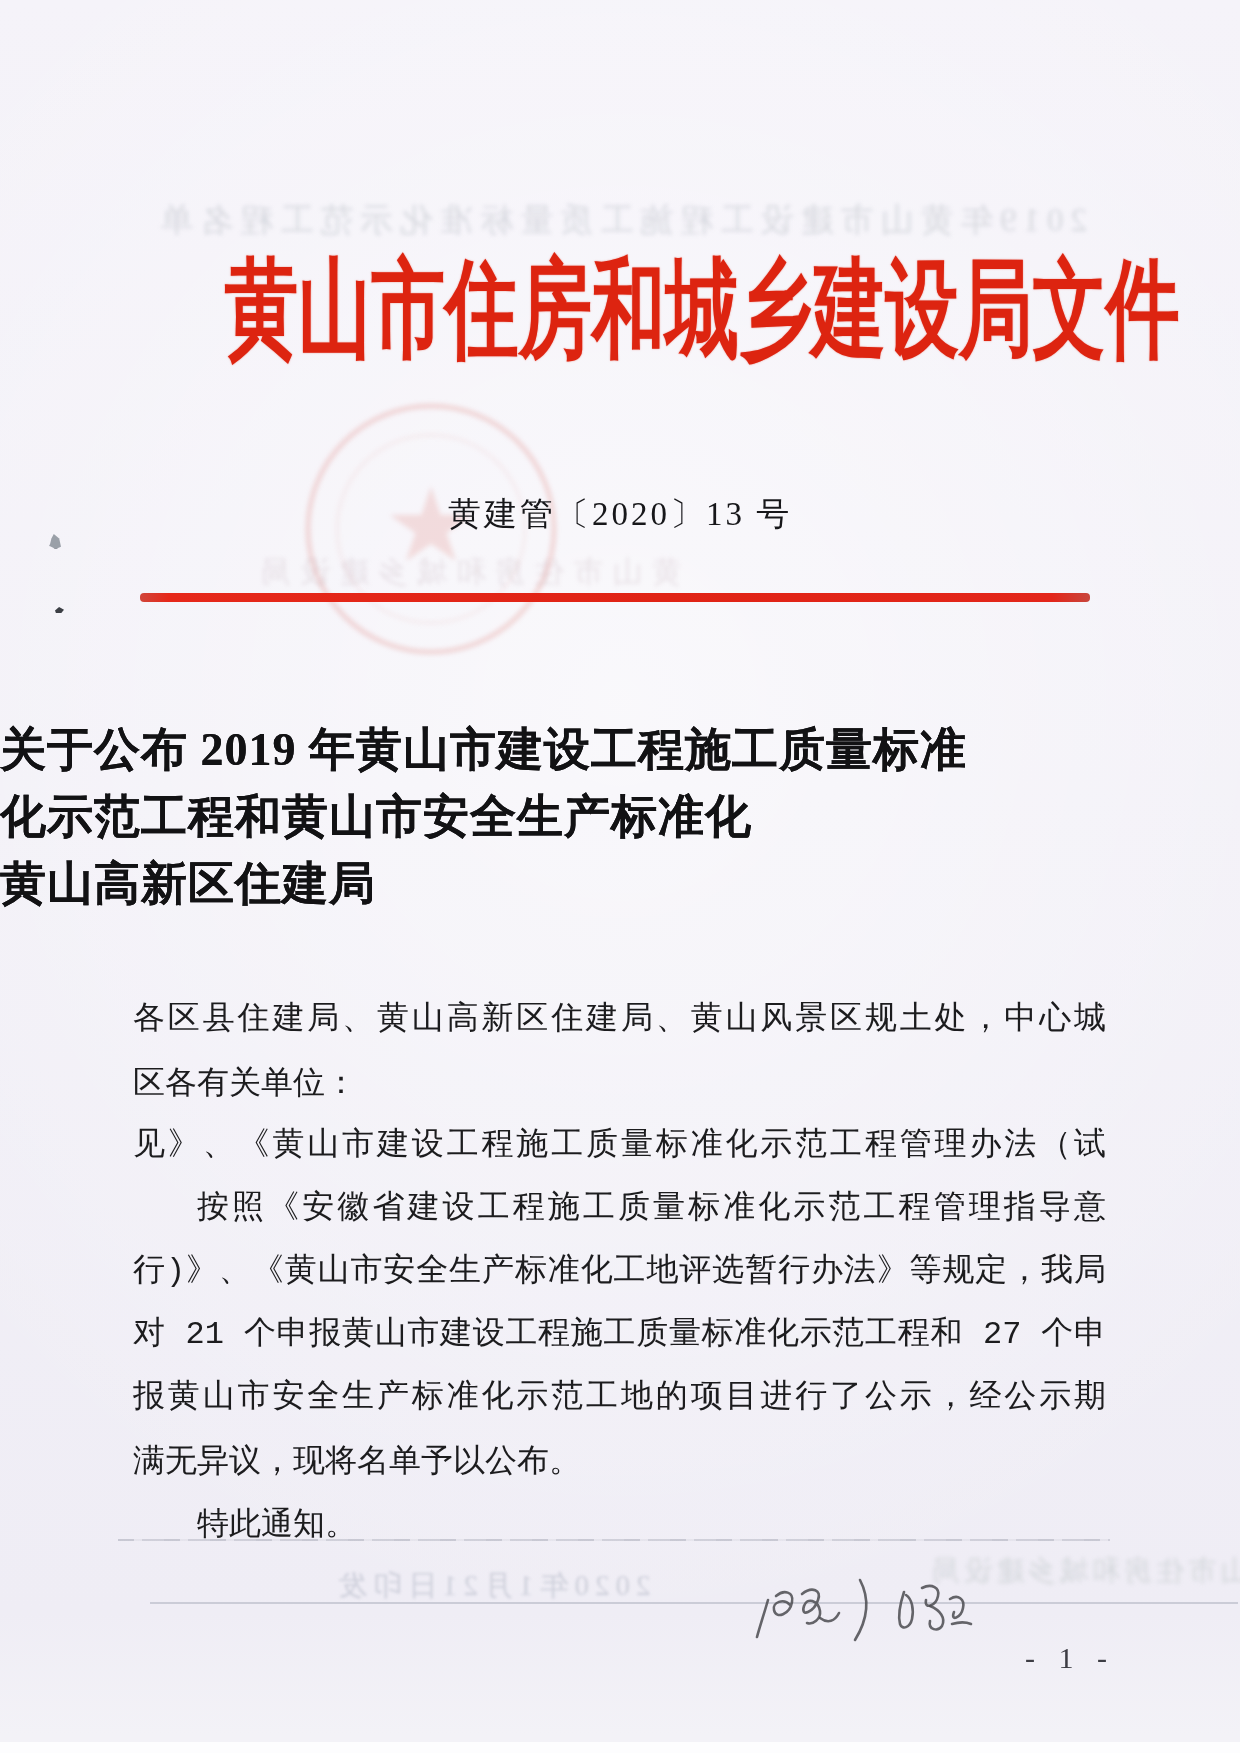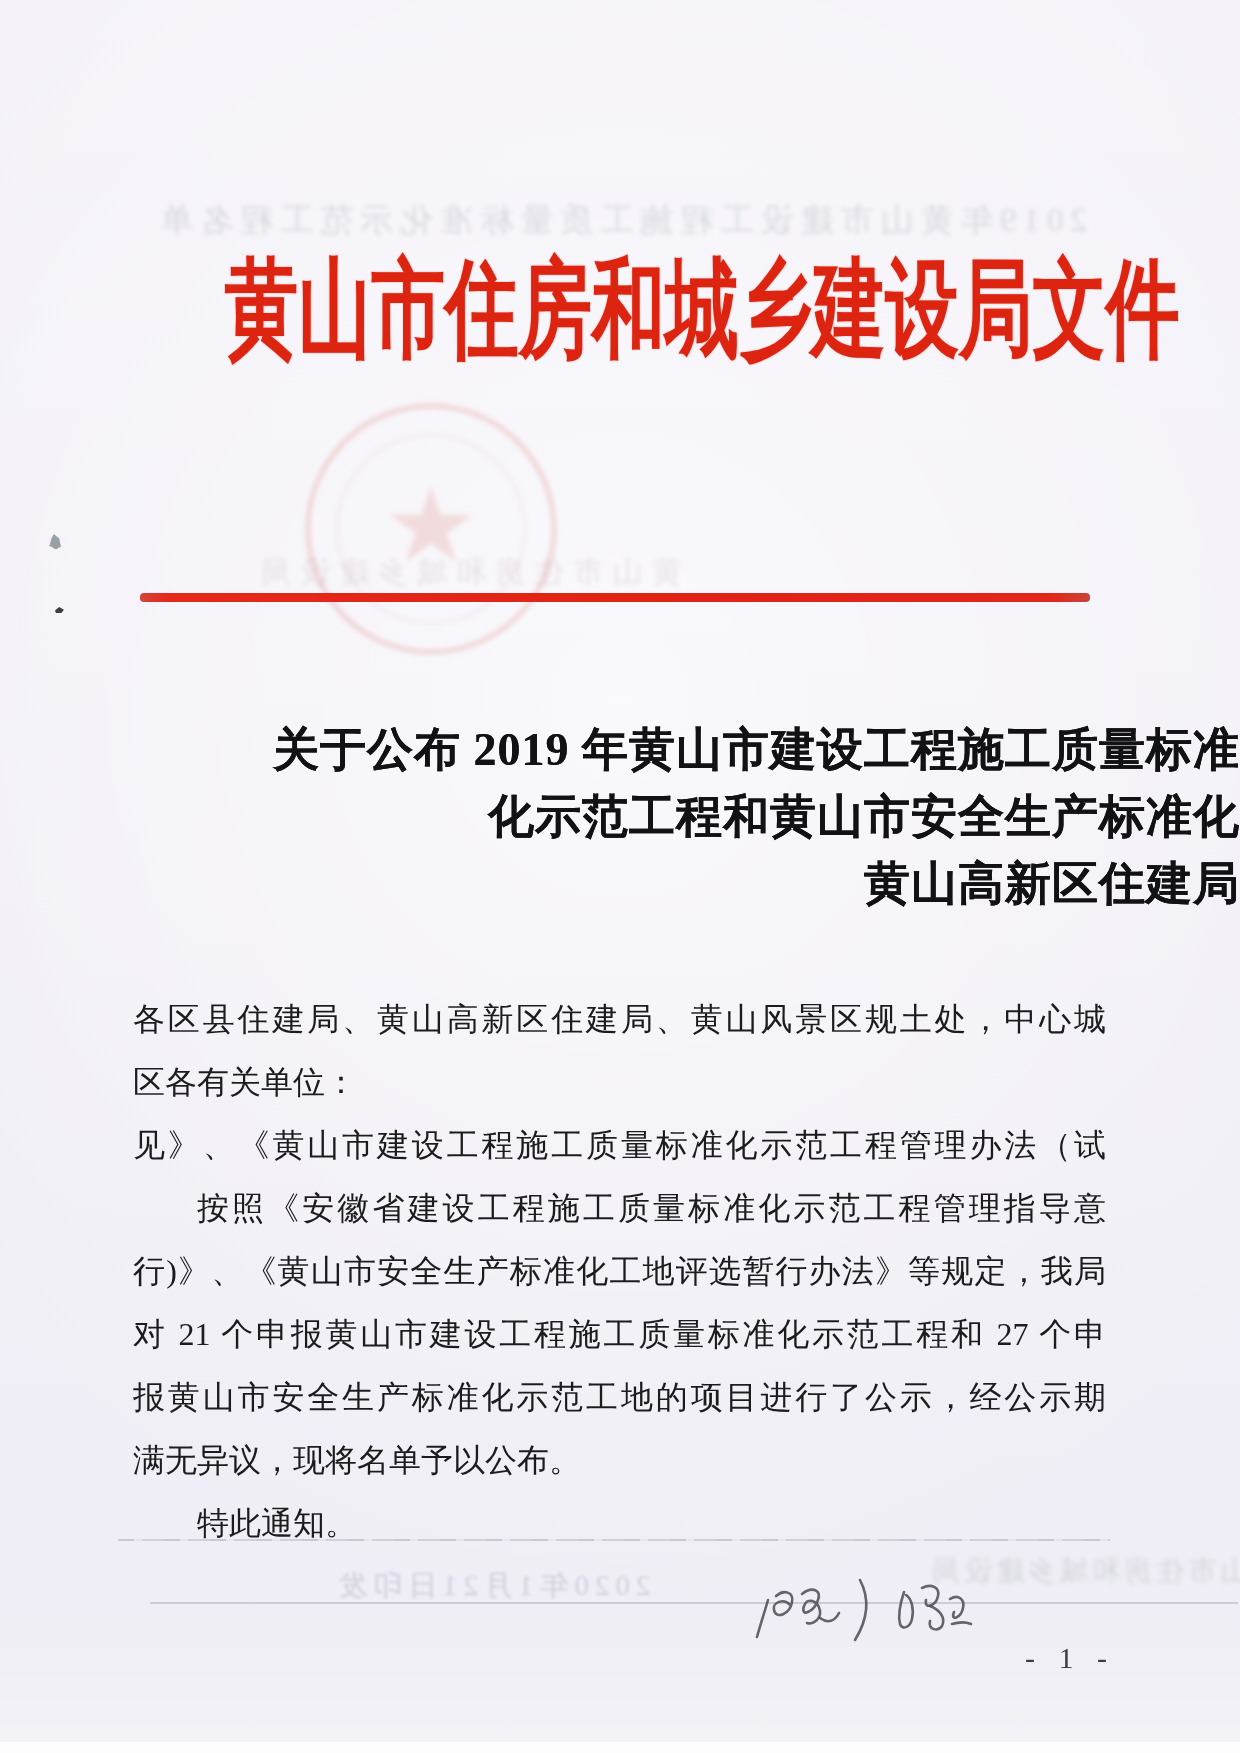--- a/index.html
+++ b/index.html
@@ -59,32 +59,32 @@
     position:absolute;top:492px;left:0;width:1240px;text-align:center;
     font-size:33px;letter-spacing:3px;color:#17171a;
   }
   .red-line{
     position:absolute;top:593px;left:140px;width:950px;height:9px;border-radius:4px;
     background:linear-gradient(90deg,#d0453a 0%,var(--rule-red) 3%,#e02315 55%,#e3261a 96%,#c8463c 100%);
   }
 
   
   .doc-title{
-    position:absolute;top:716px;left:0;width:1240px;text-align:right;
+    position:absolute;top:716px;left:0;width:1240px;text-align:left;
     font-size:46px;line-height:67px;font-weight:bold;color:#121214;
     letter-spacing:1px;text-shadow:0 0 .6px #121214;
   }
 
   
   .body-block{
     position:absolute;top:988px;left:133px;width:973px;
     font-size:32px;line-height:63px;color:var(--ink);
   }
   .body-block .line{height:63px;white-space:nowrap;}
-  .body-block .line.justify{white-space:normal;text-align:justify;text-align-last:justify;}
+  .body-block .line.justify{white-space:normal;text-align:justify;text-align-last:justify;font-family:Liberation Mono, monospace;}
   .body-block .line.indent{text-indent:64px;}
 
   
   .scan-line{
     position:absolute;top:1539px;left:118px;width:992px;height:2px;opacity:.65;
     background:repeating-linear-gradient(90deg,
       rgba(88,94,114,.40) 0 16px, rgba(88,94,114,.10) 16px 24px, rgba(88,94,114,.32) 24px 46px);
   }
   .speck{position:absolute;pointer-events:none;}
   .speck-1{left:49px;top:534px;width:12px;height:15px;background:#9aa0a8;
@@ -112,20 +112,21 @@
     <div class="ring"></div>
     <div class="star"></div>
   </div>
 
   <div class="ghost ghost-mid">黄山市住房和城乡建设局</div>
 
   <div class="header-title">
     <span class="squeeze">黄山市住房和城乡建设局文件</span>
   </div>
 
+  <div class="doc-number">黄建管〔2020〕13 号</div>
 
   <div class="red-line"></div>
 
   <div class="doc-title">
 
       <div class="title-line">关于公布 2019 年黄山市建设工程施工质量标准</div>
 
       <div class="title-line">化示范工程和黄山市安全生产标准化</div>
 
       <div class="title-line">黄山高新区住建局</div>

